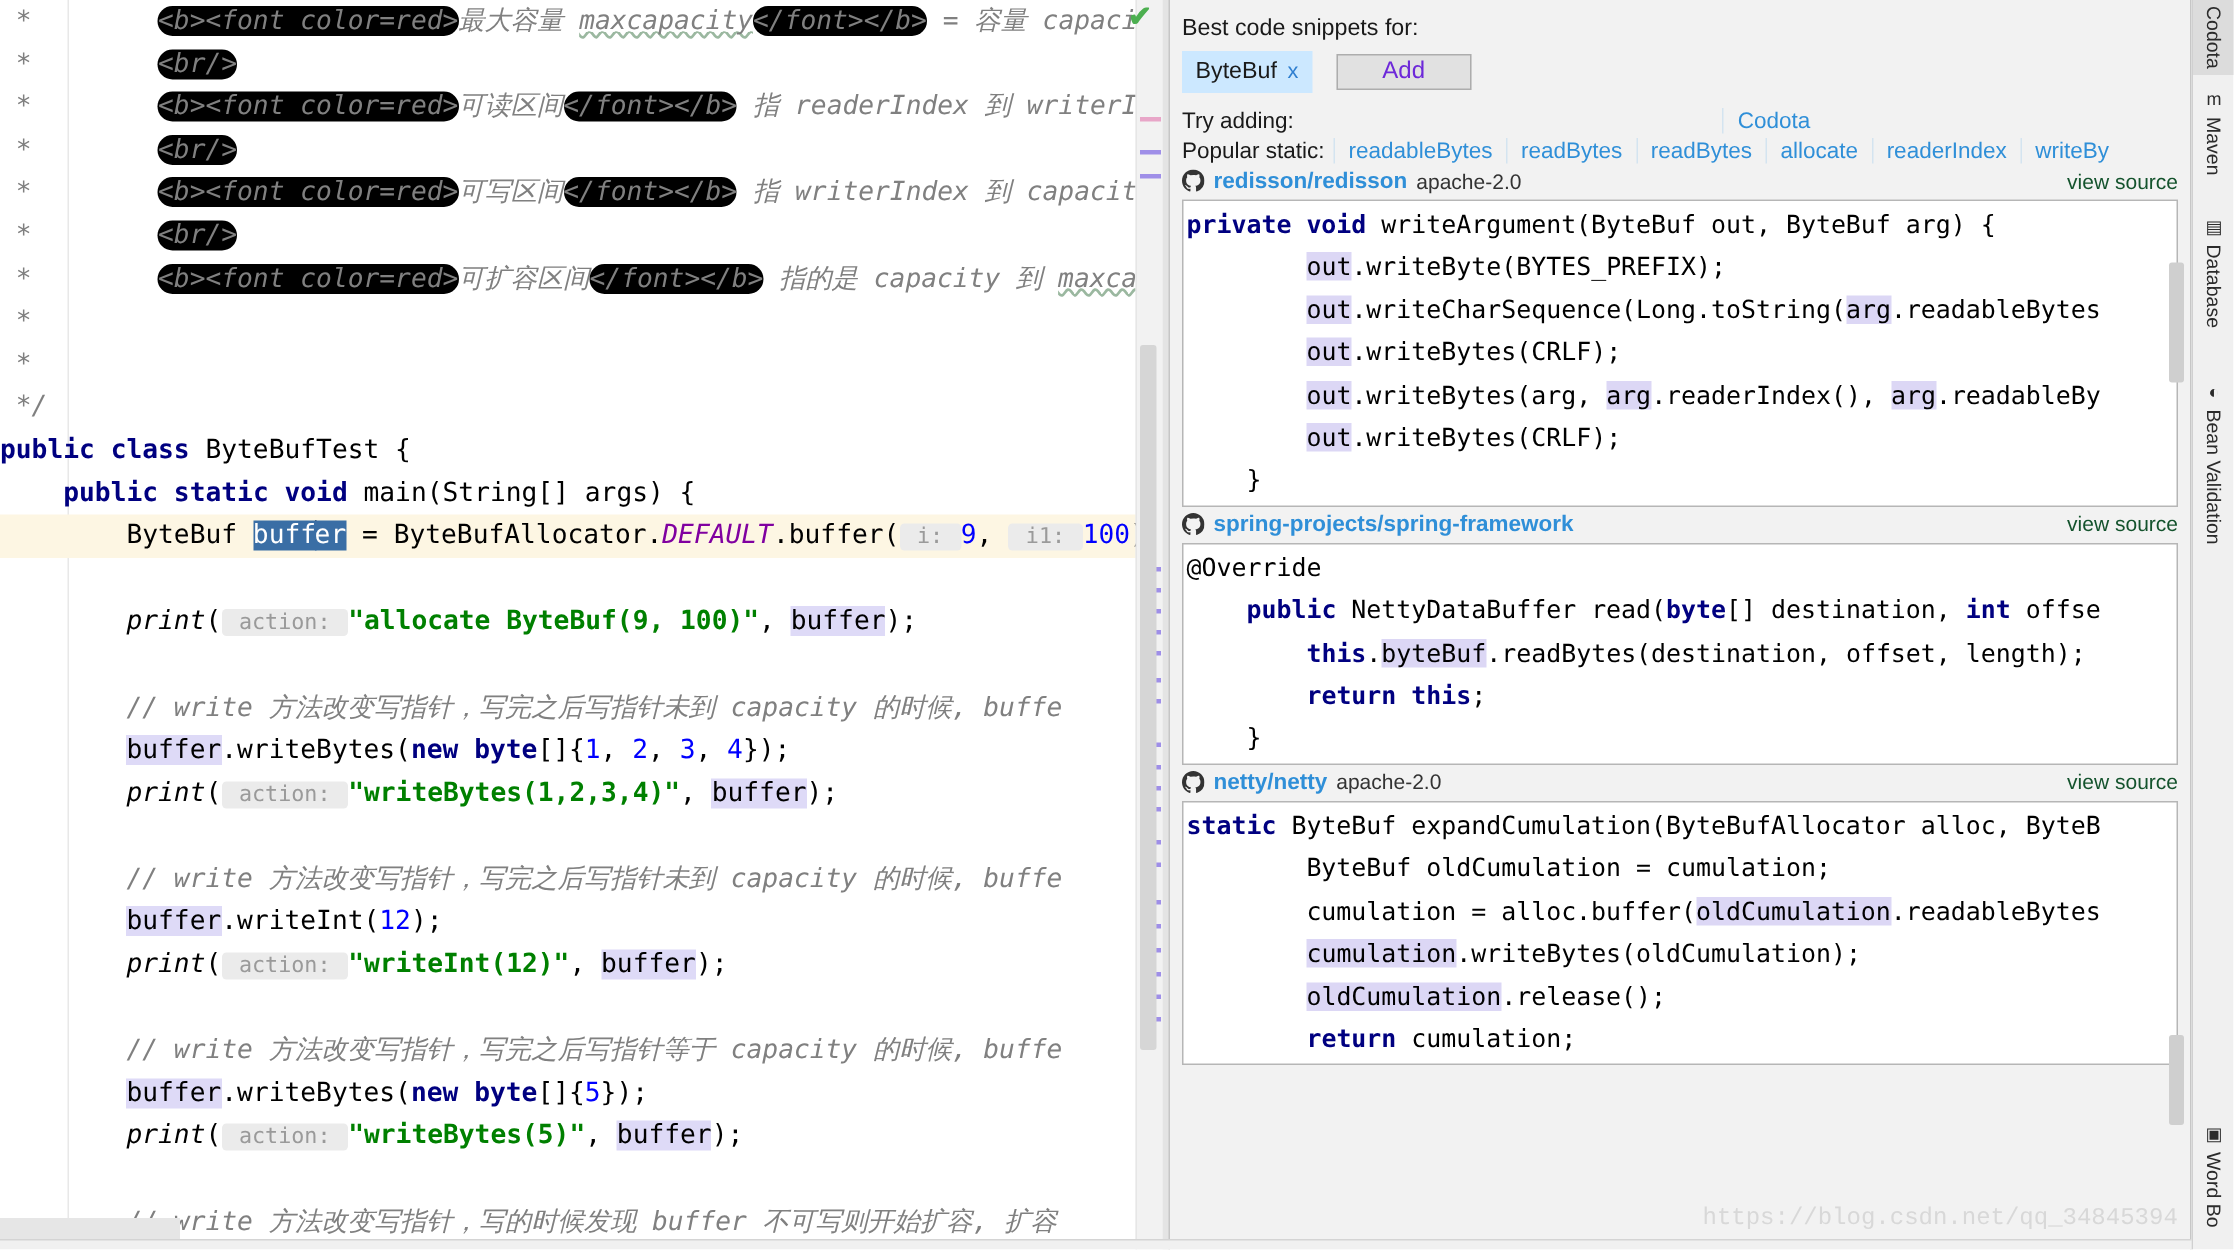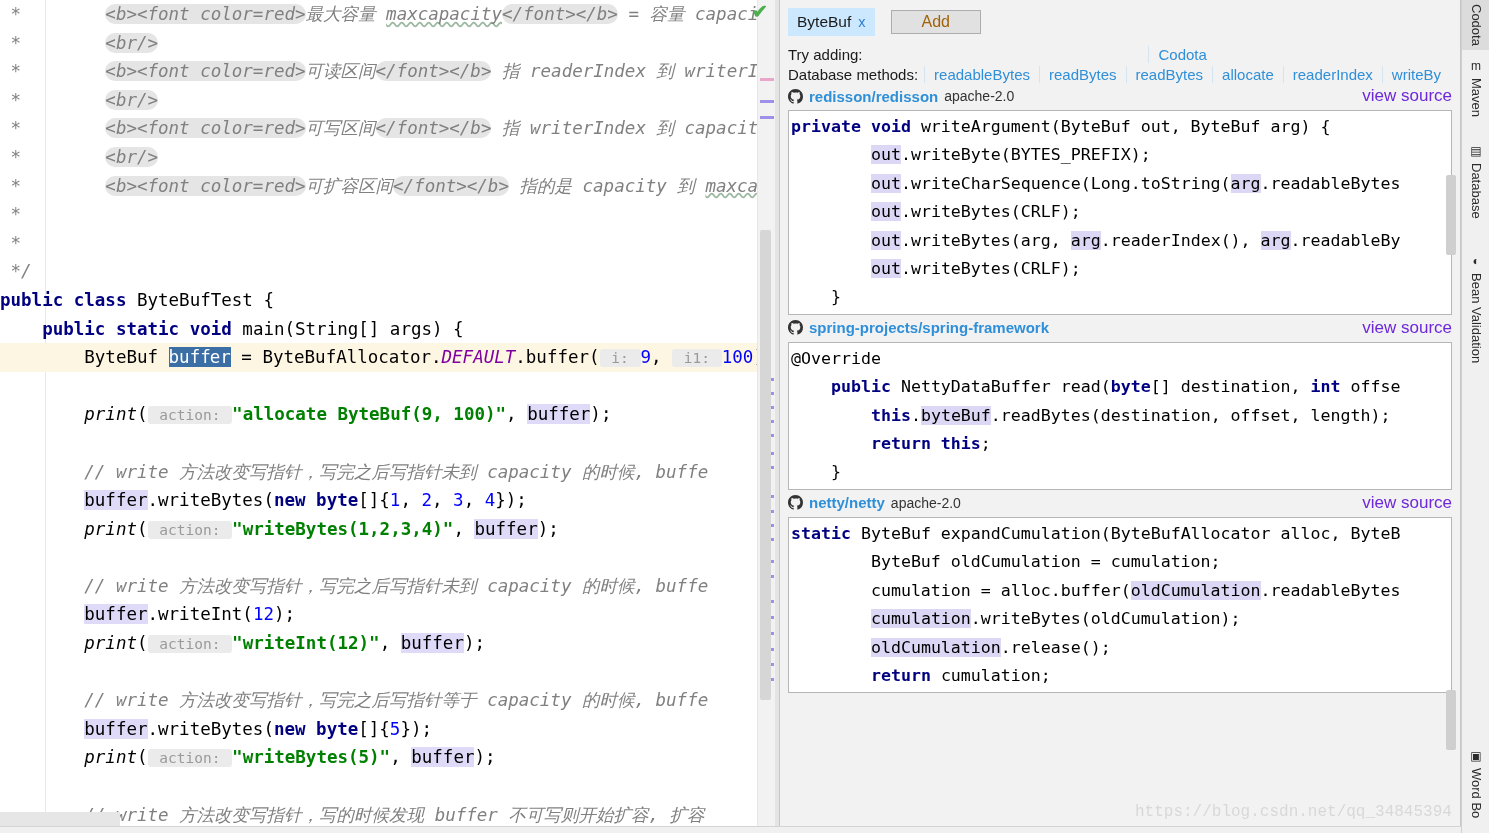--- a/index.html
+++ b/index.html
@@ -36,21 +36,21 @@
   .hl-line { background: #fdf6e3; }
 
   .kw   { color: #000080; font-weight: bold; }
   .plain{ color: #000000; }
   .str  { color: #008000; font-weight: bold; }
   .num  { color: #0000ff; }
   .stat { color: #8000a0; font-style: italic; }
   .mth  { color: #000000; font-style: italic; }
   .cmt  { color: #808080; font-style: italic; }
   .jdoc { color: #808080; font-style: italic; }
-  .jtag { color: #808080; font-style: italic; background: #e5e5e5; border-radius: 10px; }
+  .jtag { color: #808080; font-style: italic; background: #000000; border-radius: 10px; }
   .ident-hl { background: #dedaf7; }
   .sel  { background: #3a6ea5; color: #ffffff; }
   .caret{ display:inline-block; width:0; border-left: 1.5px solid #000; height: 18px; vertical-align: -3px; margin: 0 -1px; }
   .phint {
     background: #ebebeb; color: #9a9a9a; border-radius: 3px;
     font-size: 14.5px; padding: 1px 3px; font-style: normal;
   }
   .wavy { text-decoration: underline wavy #9bb8a0; text-decoration-skip-ink: none; }
 
   
@@ -86,21 +86,21 @@
   }
   .tag-row { display: flex; align-items: center; gap: 16px; margin-bottom: 10px; }
   .tag-chip {
     background: #cce8ff; color: #1a1a1a;
     font-size: 15.5px; padding: 5px 9px;
     display: inline-flex; align-items: center; gap: 7px;
   }
   .tag-chip .x { color: #2f7fd0; font-size: 14.5px; }
   .add-btn {
     background: #e1e1e1; border: 1px solid #adadad;
-    font-size: 16px; color: #a16207;
+    font-size: 16px; color: #6d28d9;
     padding: 2px 30px; cursor: pointer;
     font-family: "Liberation Sans", sans-serif;
   }
   .sugg-row {
     display: flex; align-items: baseline; gap: 0;
     font-size: 15px; color: #1a1a1a; margin-bottom: 3px; white-space: nowrap;
   }
   .sugg-label { min-width: 0; margin-right: 6px; }
   .sugg-spacer { display: inline-block; }
   .link {
@@ -115,21 +115,21 @@
   .snip-head {
     display: flex; align-items: center; justify-content: space-between;
     padding: 3px 0 4px 0; font-size: 14.5px;
   }
   .snip-head-left { display: flex; align-items: center; gap: 6px; }
   .gh-icon {
     width: 15px; height: 15px; display: inline-block; color: #333;
   }
   .repo { color: #2f8fd8; font-size: 15px; cursor: pointer; font-weight: bold; }
   .license { color: #333; font-size: 14px; }
-  .view-source { color: #6d28d9; font-size: 17px; cursor: pointer; }
+  .view-source { color: #14532d; font-size: 14px; cursor: pointer; }
   .snip-body {
     background: #ffffff; border: 1px solid #b6b6b6;
     font-family: "DejaVu Sans Mono", "Liberation Mono", monospace;
     font-size: 16.6px; line-height: 28.4px;
     white-space: pre; overflow: hidden;
     padding: 2px 0 2px 2px;
     color: #000;
   }
   .snip-body .kw { color: #000080; font-weight: bold; }
   .snip-body .ident-hl { background: #dcd7f5; }
@@ -212,37 +212,38 @@
     <div class="marker" style="top:663px"></div>
     <div class="marker" style="top:678px"></div>
   </div>
   <div id="editor-vscroll"></div>
   <div id="inspect-ok">✔</div>
   <div id="editor-split"></div>
 
   <div id="panel">
 
     <div id="panel-header">
+      <div class="hdr-title">Best code snippets for:</div>
 
       <div class="tag-row">
         <span class="tag-chip">
           <span>ByteBuf</span>
           <span class="x">x</span>
         </span>
         <button class="add-btn">Add</button>
       </div>
 
       <div class="sugg-row">
         <span class="sugg-label">Try adding:</span>
         <span class="sugg-spacer" style="width:280px"></span>
         <span class="link">Codota</span>
       </div>
 
       <div class="popular-row">
-        <span class="sugg-label">Database methods:</span>
+        <span class="sugg-label">Popular static:</span>
         <span class="link">readableBytes</span>
         <span class="link">readBytes</span>
         <span class="link">readBytes</span>
         <span class="link">allocate</span>
         <span class="link">readerIndex</span>
         <span class="link">writeBy</span>
       </div>
     </div>
 
     <div id="snippets-container">

